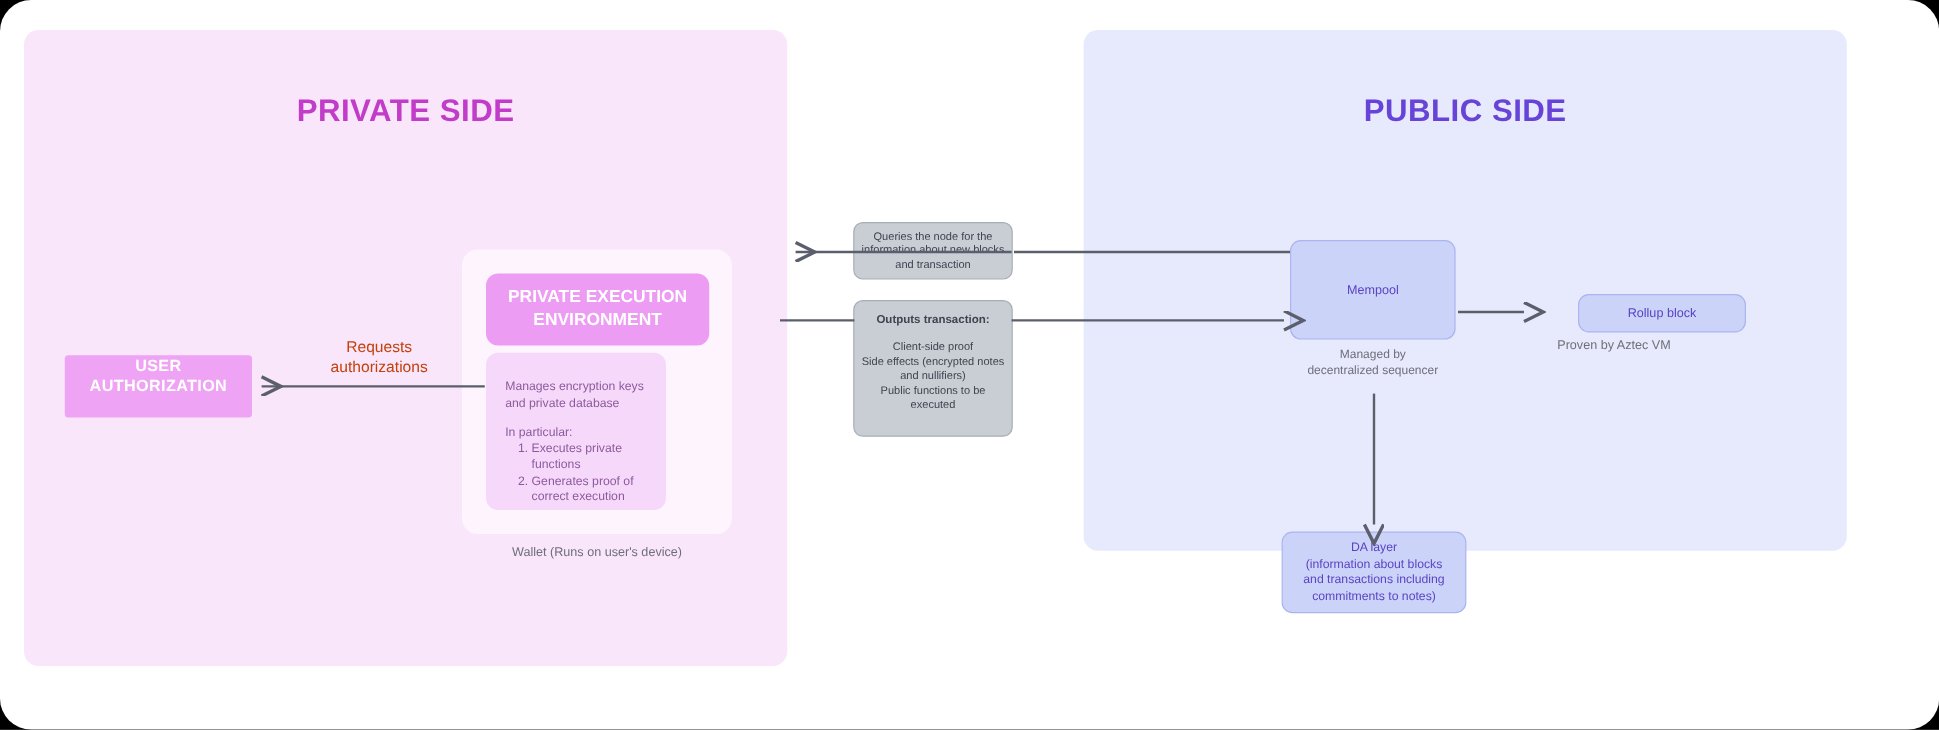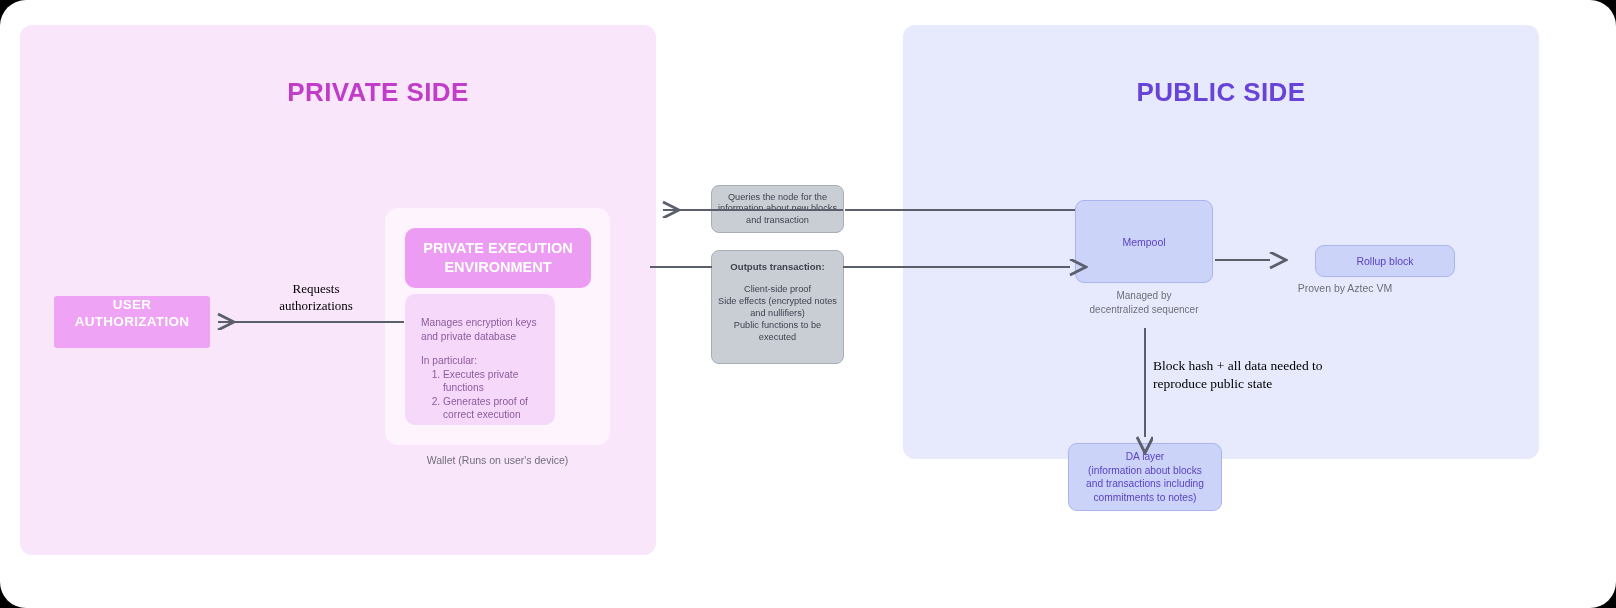--- a/index.html
+++ b/index.html
@@ -42,21 +42,21 @@
   }
   .panel-title {
     position: absolute;
     top: 52px;
     width: 100%;
     text-align: center;
     font-size: 26px;
     font-weight: bold;
     letter-spacing: 0.4px;
   }
-  #private-title { color: #c03cc9; margin-left: 40px; }
+  #private-title { color: #c03cc9; }
   #public-title  { color: #6843d8; }
 
   
   #user-auth {
     position: absolute;
     left: 54px; top: 296px;
     width: 156px; height: 52px;
     background: #efa3f4;
     border-radius: 3px;
     color: #ffffff;
@@ -202,24 +202,23 @@
     line-height: 13.5px;
     display: flex;
     align-items: center;
     justify-content: center;
     padding: 0 6px;
   }
 
   
   .edge-label {
     position: absolute;
-    color: #000000;
+    color: #c2410c;
     font-size: 13px;
     line-height: 17px;
-    font-family: Liberation Serif, serif;
   }
   #requests-label {
     left: 251px; top: 280px;
     width: 130px;
     text-align: center;
   }
   #blockhash-label {
     left: 1153px; top: 357px;
     width: 230px;
     font-size: 13.5px;
@@ -298,24 +297,20 @@
   <div id="mempool-caption">
     <span>Managed by</span><br>
     <span>decentralized sequencer</span>
   </div>
 
   <div class="blue-box" id="rollup-box">
     <span>Rollup block</span>
   </div>
   <div id="rollup-caption">Proven by Aztec VM</div>
 
-  <div class="edge-label" id="blockhash-label">
-    <span>Block hash + all data needed to</span><br>
-    <span>reproduce public state</span>
-  </div>
 
   <div class="blue-box" id="da-box">
     <span>
       <span>DA layer</span><br>
       <span>(information about blocks</span><br>
       <span>and transactions including</span><br>
       <span>commitments to notes)</span>
     </span>
   </div>
 

